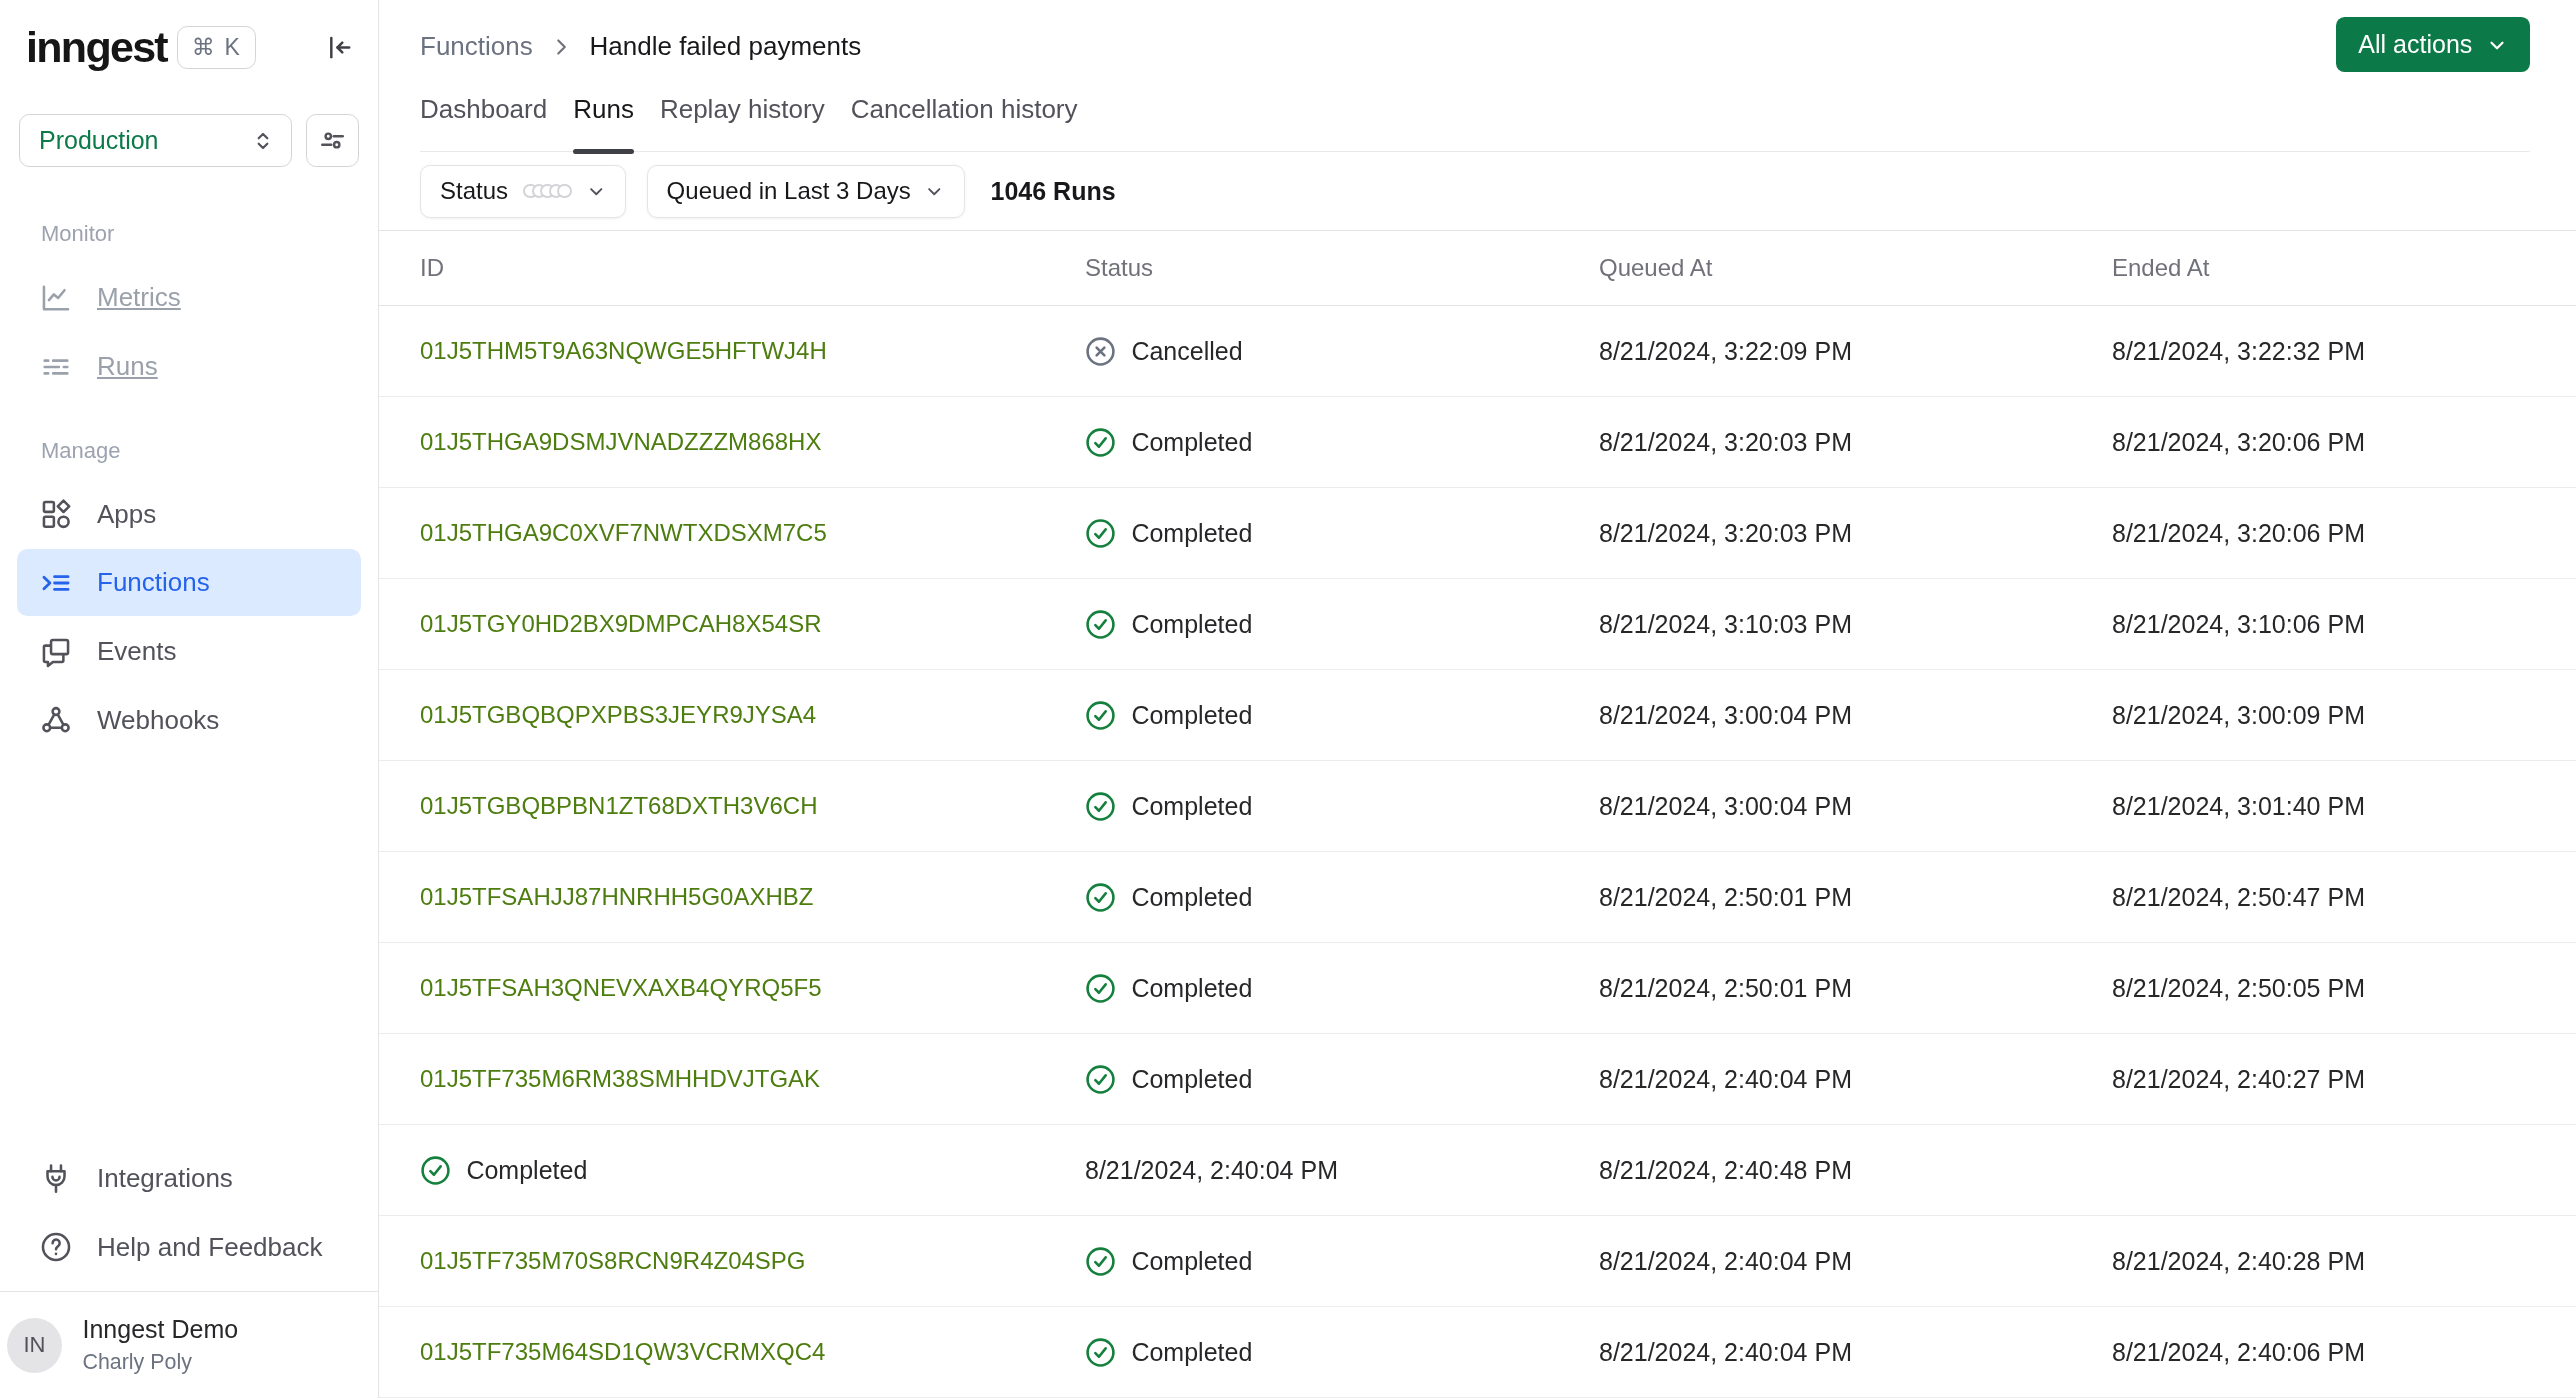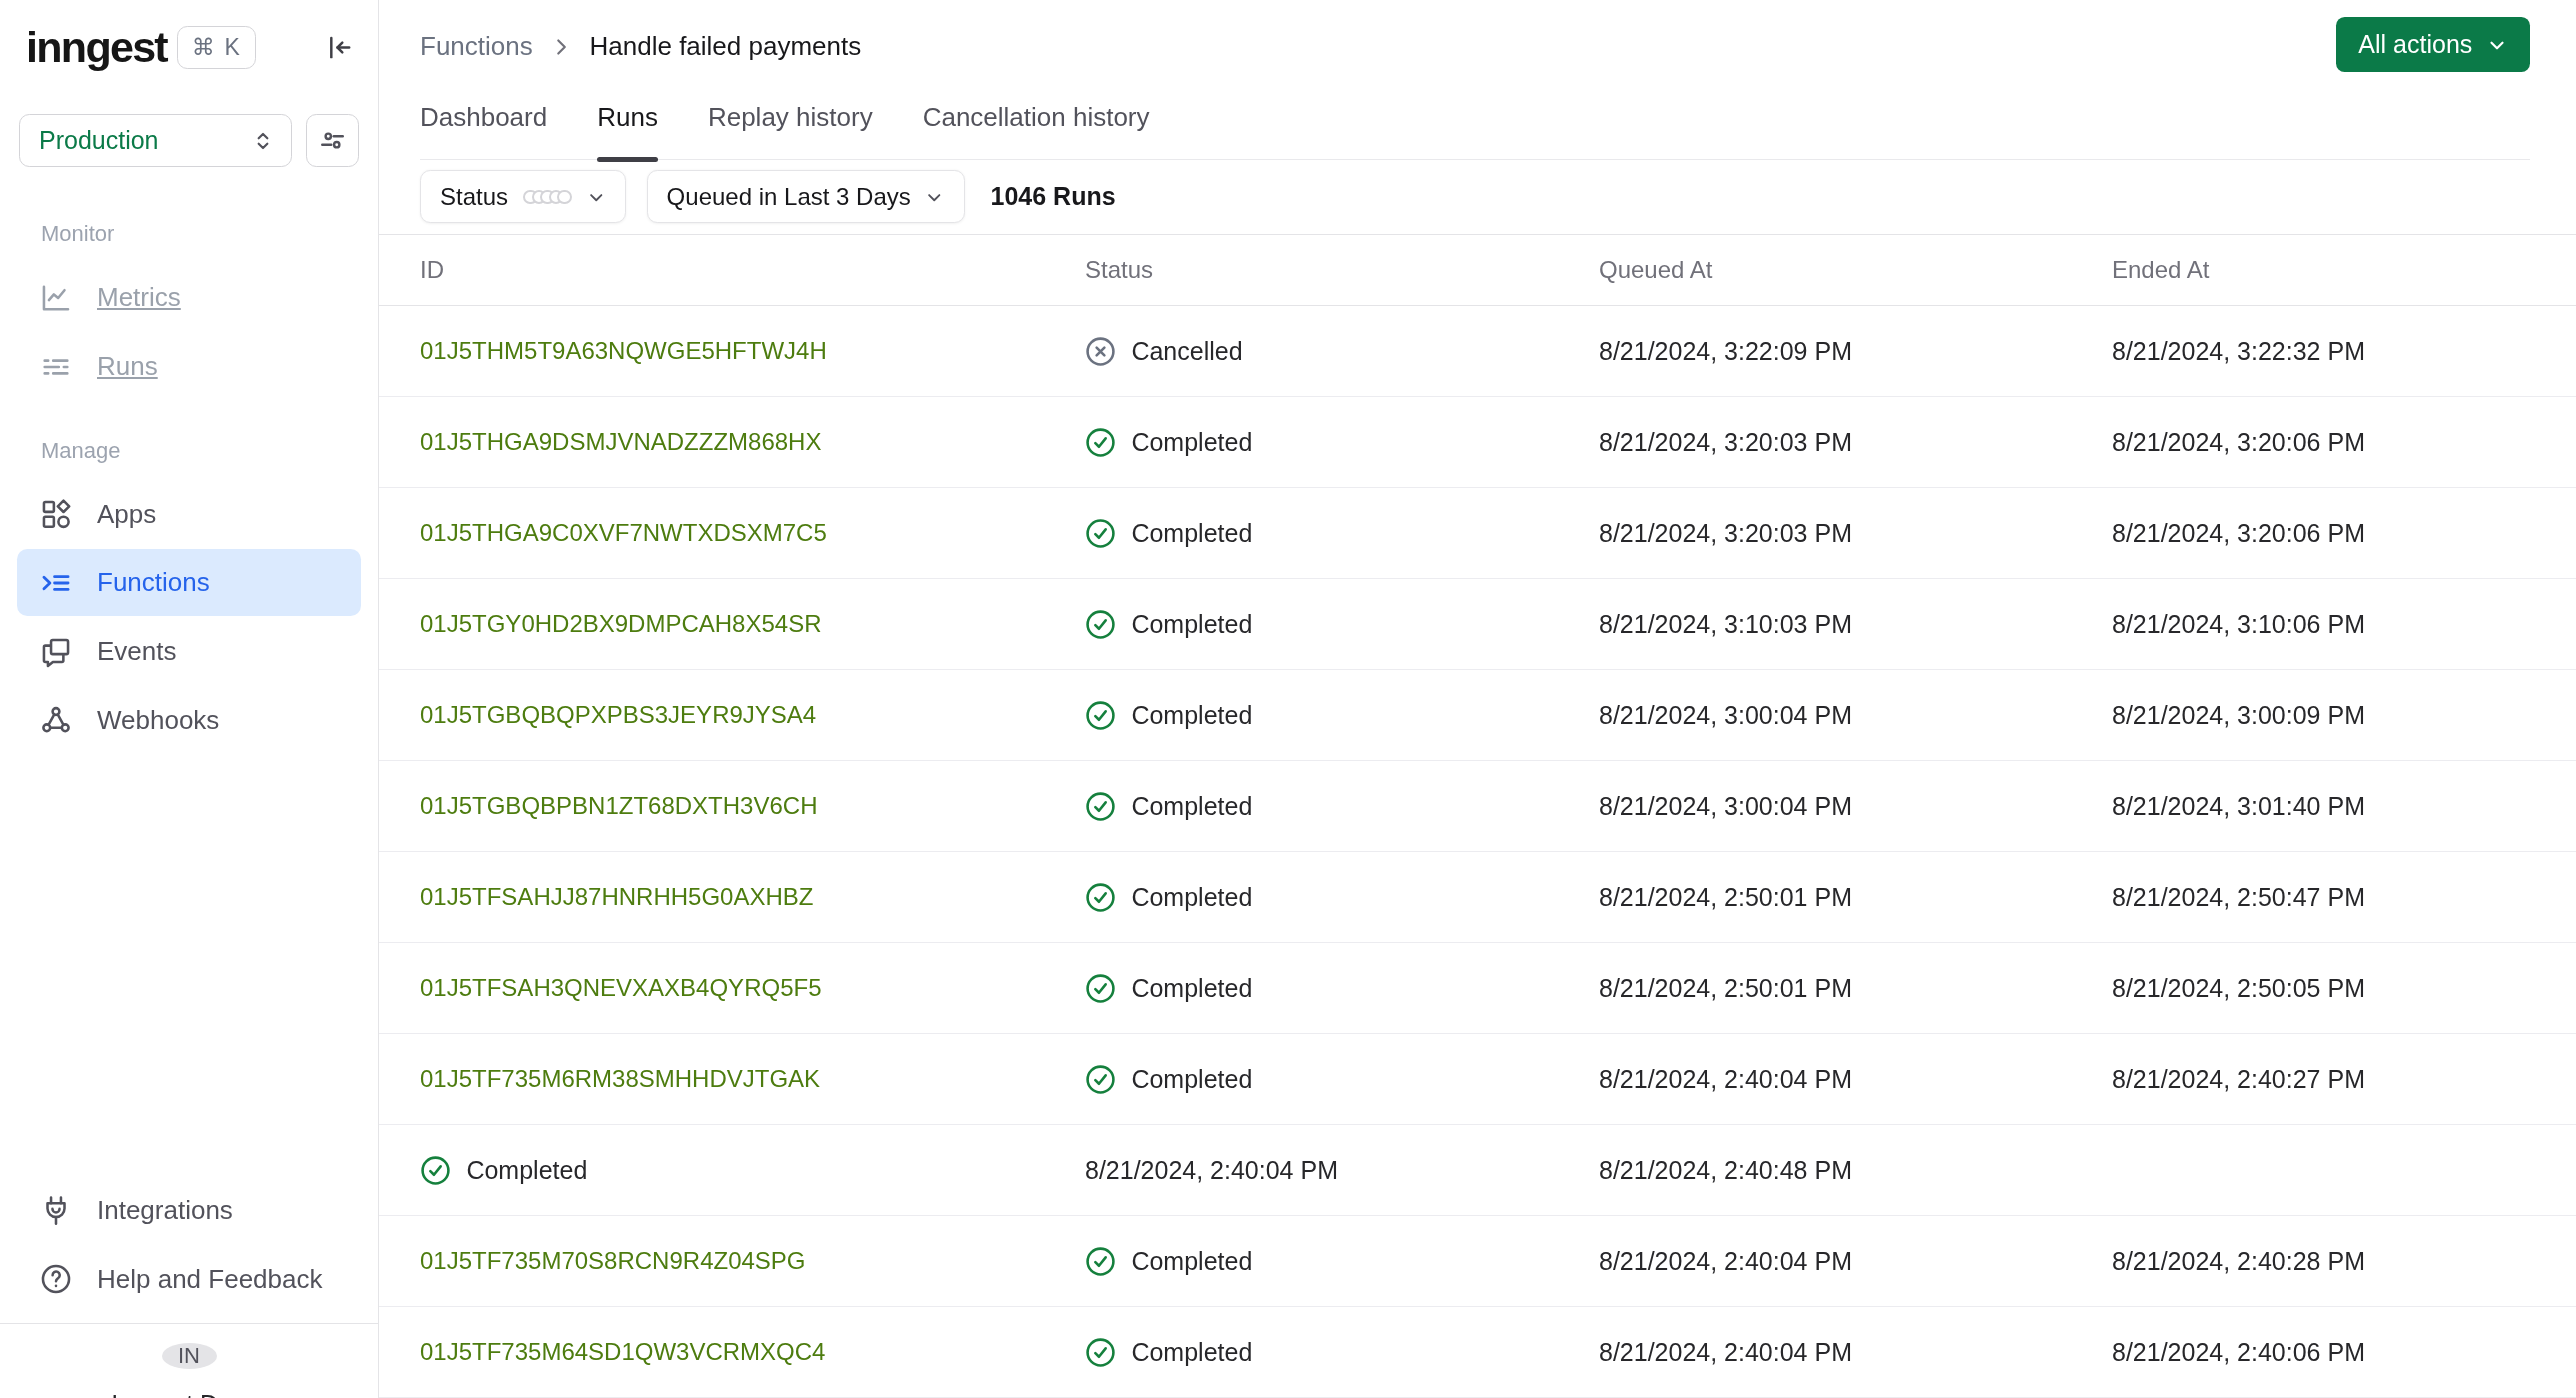--- a/index.html
+++ b/index.html
@@ -22,36 +22,36 @@
 
   .nav { margin-top:39px; }
   .nav-section-label { color:#9ca3af; font-size:22px; padding:15.4px 41px; }
   .nav-item { display:flex; align-items:center; gap:24px; height:67px; margin:1.7px 17px; padding:0 22px; border-radius:10.3px; font-size:26px; color:#52525b; cursor:pointer; }
   .nav-item .nicon { display:flex; width:34px; justify-content:center; }
   .nav-item.dim { color:#9aa1ab;text-decoration:underline; }
   .nav-item.active { background:#dbeafe; color:#2563eb; font-weight:500; }
   .nav-spacer { flex:1; }
 
   .side-footer { padding-bottom:8.6px; }
-  .user-row { border-top:0.9px solid #e4e4e7; display:flex; align-items:center; gap:20.5px; padding:19px 20px; height:75px; cursor:pointer;flex-direction:column; }
+  .user-row { border-top:0.9px solid #e4e4e7; display:flex; align-items:center; gap:20.5px; padding:19px 7px; height:107px; cursor:pointer; }
   .avatar { width:55px; height:55px; border-radius:50%; background:#e4e4e7; color:#52525b; font-size:22px; display:flex; align-items:center; justify-content:center; }
   .user-texts { display:flex; flex-direction:column; gap:5.1px; }
   .user-org { font-size:25px; color:#27272a; }
   .user-name { font-size:21.4px; color:#6b7280; }
 
   
   .main { flex:1; display:flex; flex-direction:column; position:relative; min-width:0; }
   .page-head { padding:0 46px 0 41px; position:relative; }
   .crumb-row { display:flex; align-items:center; gap:15.4px; margin-top:27px; height:39px; }
   .crumb { font-size:26px; color:#6b7280; cursor:pointer; }
   .crumb-sep { color:#9ca3af; display:flex; }
   .crumb-current { font-size:26px; color:#18181b; font-weight:500; }
   .all-actions { position:absolute; top:17px; right:46px; height:55px; background:#0b7a48; color:#fff; border:none; border-radius:8.6px; font-size:25px; font-weight:500; padding:0 22px; display:flex; align-items:center; gap:13.7px; cursor:pointer; font-family:inherit; }
 
-  .tabs { display:flex; gap:50px; margin-top:36px; border-bottom:1.7px solid #e9e9ec; padding:0; }
+  .tabs { display:flex; gap:26px; margin-top:28px; border-bottom:1.7px solid #e9e9ec; padding:0; }
   .tab { font-size:26px; color:#52525b; padding-bottom:26px; position:relative; cursor:pointer; }
   .tab.active { color:#18181b; font-weight:500; }
   .tab.active::after { content:""; position:absolute; left:0; right:0; bottom:-2.6px; height:5.1px; background:#3f3f46; border-radius:2.6px; }
 
   .filter-bar { display:flex; align-items:center; gap:20.5px; padding:0 41px; height:79px; border-bottom:1.7px solid #e4e4e7; }
   .chip { display:flex; align-items:center; gap:13.7px; height:53px; border:1.7px solid #e4e4e7; border-radius:10.3px; background:#fff; box-shadow:0 0.9px 2.6px rgba(0,0,0,.06); padding:0 19px; font-size:24px; color:#18181b; cursor:pointer; font-family:inherit; }
   .rings { display:flex; margin-left:1.7px; }
   .rings i { width:14.5px; height:14.5px; border:2.1px solid #d4d4d8; border-radius:50%; background:#fff; margin-left:-6px; }
   .rings i:first-child { margin-left:0; }
   .chev { color:#52525b; display:flex; }

